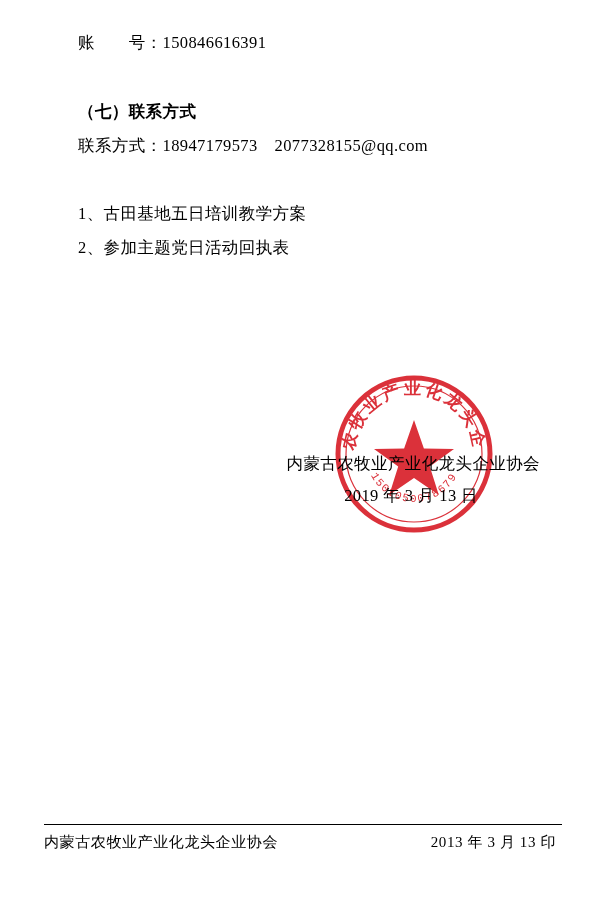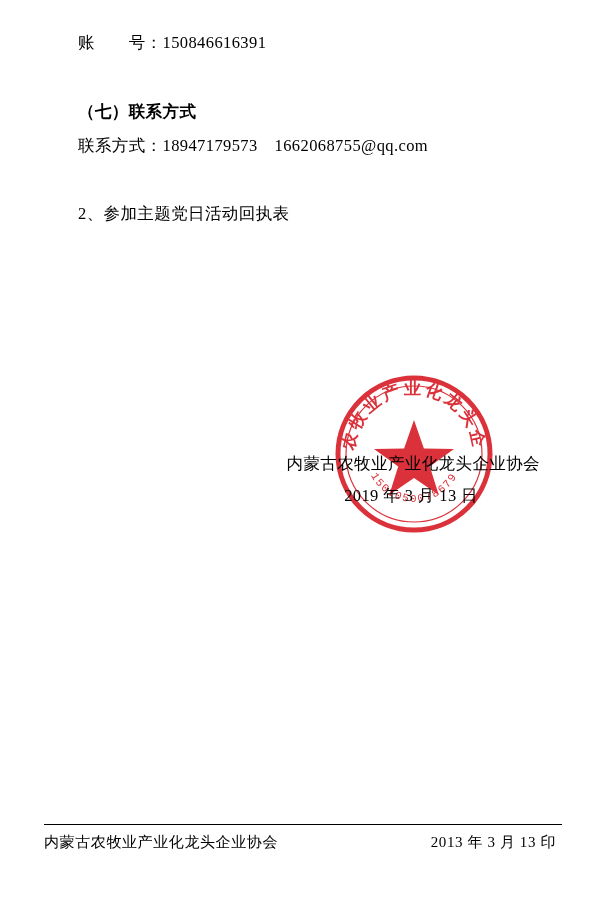--- a/index.html
+++ b/index.html
@@ -99,24 +99,25 @@
   .footer-right { padding-right: 6px; }
 </style>
 </head>
 <body>
 
 <div class="page">
 
   <div class="content">
     <div class="line">账　　号：150846616391</div>
     <div class="line bold">（七）联系方式</div>
-    <div class="line">联系方式：18947179573　1662068755@qq.com</div>
+    <div class="line">联系方式：18947179573　2077328155@qq.com</div>
 
     <div class="spacer-md"></div>
 
+    <div class="line">1、古田基地五日培训教学方案</div>
     <div class="line">2、参加主题党日活动回执表</div>
   </div>
 
   <div class="seal">
     <svg width="164" height="164" viewBox="0 0 164 164" xmlns="http://www.w3.org/2000/svg">
       <defs>
         <path id="sealArcTop" d="M 22,82 A 60,60 0 0 1 142,82"></path>
         <path id="sealArcBottom" d="M 34,82 A 48,48 0 0 0 130,82"></path>
       </defs>
       <g opacity="0.92">

